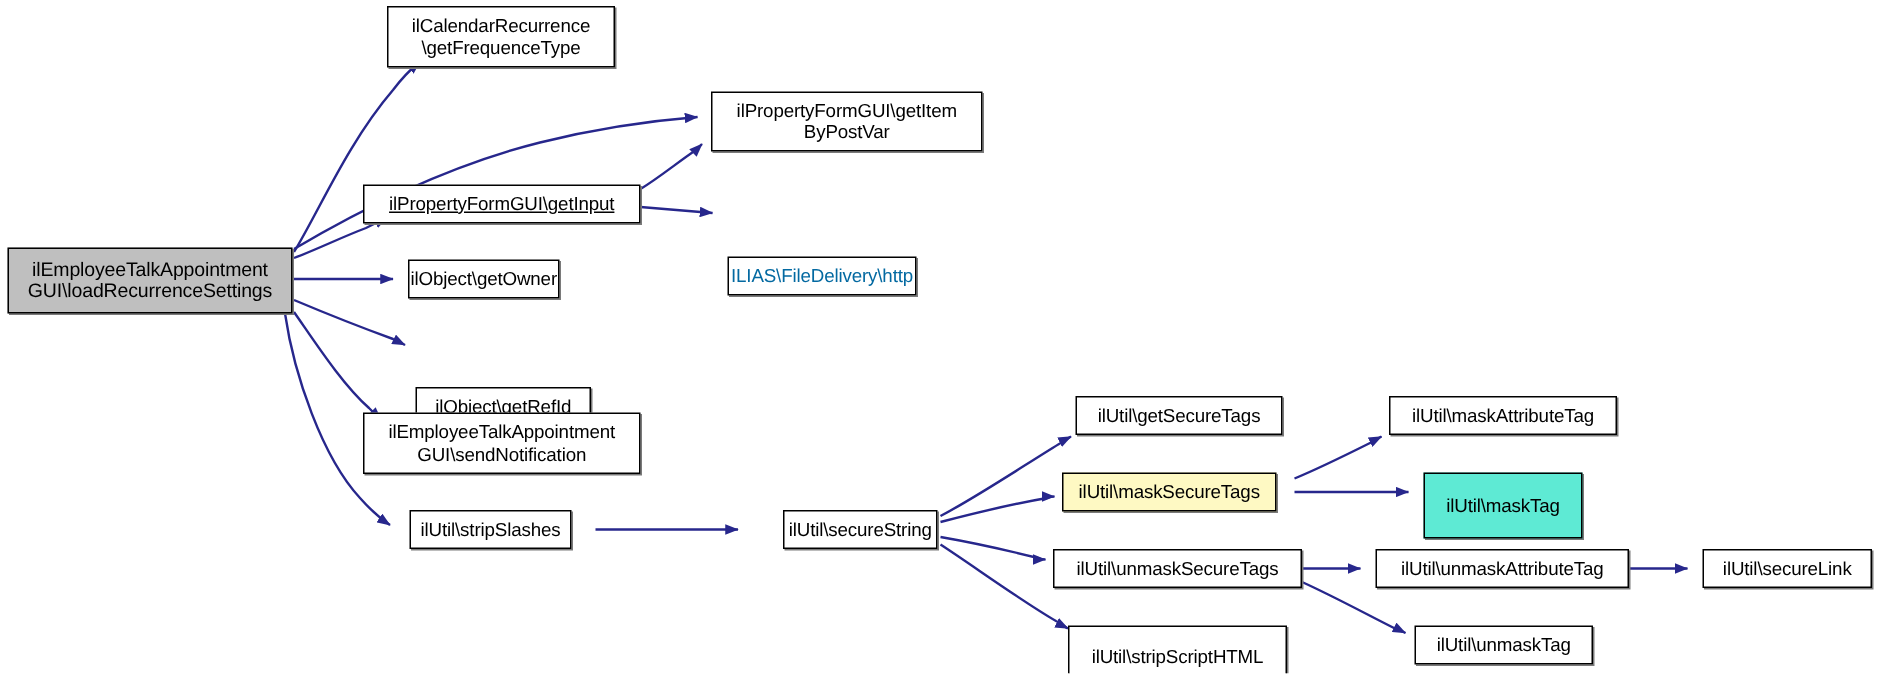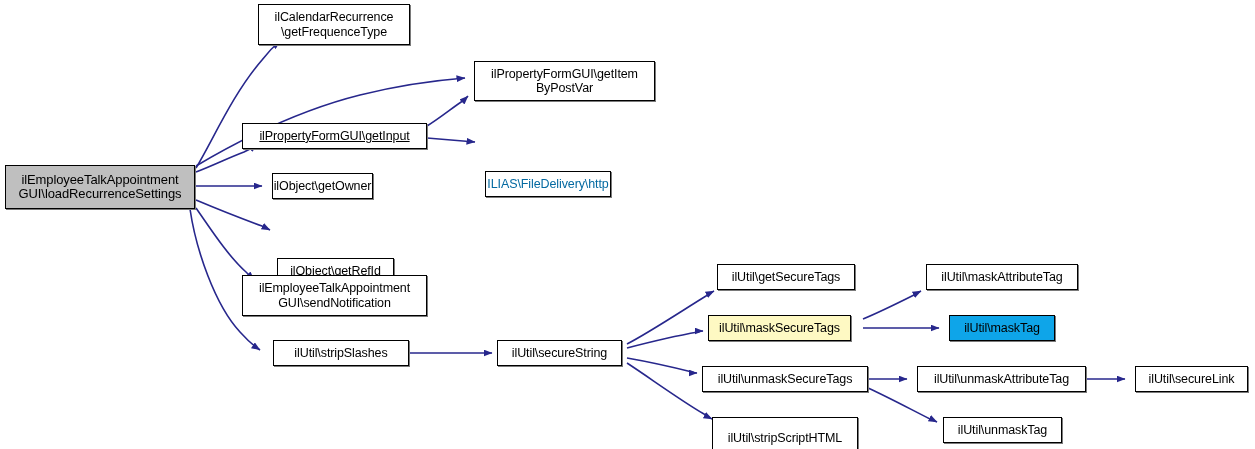--- a/index.html
+++ b/index.html
@@ -90,26 +90,26 @@
       <div class="node" style="left: 258px; top: 4px; width: 152px; height: 41px; background: rgb(255, 255, 255); border-color: rgb(0, 0, 0); color: rgb(0, 0, 0);"><span class="node-label">ilCalendarRecurrence
 \getFrequenceType</span></div>
       <div class="node" style="left: 474px; top: 61px; width: 181px; height: 40px; background: rgb(255, 255, 255); border-color: rgb(0, 0, 0); color: rgb(0, 0, 0);"><span class="node-label">ilPropertyFormGUI\getItem
 ByPostVar</span></div>
       <div class="node" style="left: 242px; top: 123px; width: 185px; height: 26px; background: rgb(255, 255, 255); border-color: rgb(0, 0, 0); color: rgb(0, 0, 0); text-decoration: underline;"><span class="node-label">ilPropertyFormGUI\getInput</span></div>
       <div class="node" style="left: 485px; top: 131px; width: 126px; height: 26px; background: rgb(255, 255, 255); border-color: rgb(0, 0, 0); color: #0369a1; margin-top: 40px;"><span class="node-label">ILIAS\FileDelivery\http</span></div>
       <div class="node" style="left: 272px; top: 173px; width: 101px; height: 26px; background: rgb(255, 255, 255); border-color: rgb(0, 0, 0); color: rgb(0, 0, 0);"><span class="node-label">ilObject\getOwner</span></div>
       <div class="node" style="left: 277px; top: 224px; width: 117px; height: 26px; background: rgb(255, 255, 255); border-color: rgb(0, 0, 0); color: rgb(0, 0, 0); margin-top: 34px;"><span class="node-label">ilObject\getRefId</span></div>
       <div class="node" style="left: 242px; top: 275px; width: 185px; height: 41px; background: rgb(255, 255, 255); border-color: rgb(0, 0, 0); color: rgb(0, 0, 0);"><span class="node-label">ilEmployeeTalkAppointment
 GUI\sendNotification</span></div>
-      <div class="node" style="left: 273px; top: 340px; width: 136px; height: 26px; background: rgb(255, 255, 255); border-color: rgb(0, 0, 0); color: rgb(0, 0, 0);"><span class="node-label">ilUtil\stripSlashes</span></div>
-      <div class="node" style="left: 497px; top: 340px; width: 125px; height: 26px; background: rgb(255, 255, 255); border-color: rgb(0, 0, 0); color: rgb(0, 0, 0);"><span class="node-label">ilUtil\secureString</span></div>
+      <div class="node" style="left: 273px; top: 340px; width: 108px; height: 26px; background: rgb(255, 255, 255); border-color: rgb(0, 0, 0); color: rgb(0, 0, 0);"><span class="node-label">ilUtil\stripSlashes</span></div>
+      <div class="node" style="left: 522px; top: 340px; width: 103px; height: 26px; background: rgb(255, 255, 255); border-color: rgb(0, 0, 0); color: rgb(0, 0, 0);"><span class="node-label">ilUtil\secureString</span></div>
       <div class="node" style="left: 717px; top: 264px; width: 138px; height: 26px; background: rgb(255, 255, 255); border-color: rgb(0, 0, 0); color: rgb(0, 0, 0);"><span class="node-label">ilUtil\getSecureTags</span></div>
       <div class="node" style="left: 708px; top: 315px; width: 143px; height: 26px; background: #fef9c3; border-color: rgb(0, 0, 0); color: rgb(0, 0, 0);"><span class="node-label">ilUtil\maskSecureTags</span></div>
       <div class="node" style="left: 702px; top: 366px; width: 166px; height: 26px; background: rgb(255, 255, 255); border-color: rgb(0, 0, 0); color: rgb(0, 0, 0);"><span class="node-label">ilUtil\unmaskSecureTags</span></div>
       <div class="node" style="left: 712px; top: 417px; width: 146px; height: 42px; background: rgb(255, 255, 255); border-color: rgb(0, 0, 0); color: rgb(0, 0, 0);"><span class="node-label">ilUtil\stripScriptHTML</span></div>
       <div class="node" style="left: 926px; top: 264px; width: 152px; height: 26px; background: rgb(255, 255, 255); border-color: rgb(0, 0, 0); color: rgb(0, 0, 0);"><span class="node-label">ilUtil\maskAttributeTag</span></div>
-      <div class="node" style="left: 949px; top: 315px; width: 106px; height: 26px; background: #0ea5e9; border-color: rgb(0, 0, 0); color: rgb(0, 0, 0);"><span class="node-label">ilUtil\maskTag</span></div>
+      <div class="node" style="left: 949px; top: 315px; width: 106px; height: 44px; background: #5eead4; border-color: rgb(0, 0, 0); color: rgb(0, 0, 0);"><span class="node-label">ilUtil\maskTag</span></div>
       <div class="node" style="left: 917px; top: 366px; width: 169px; height: 26px; background: rgb(255, 255, 255); border-color: rgb(0, 0, 0); color: rgb(0, 0, 0);"><span class="node-label">ilUtil\unmaskAttributeTag</span></div>
       <div class="node" style="left: 943px; top: 417px; width: 119px; height: 26px; background: rgb(255, 255, 255); border-color: rgb(0, 0, 0); color: rgb(0, 0, 0);"><span class="node-label">ilUtil\unmaskTag</span></div>
       <div class="node" style="left: 1135px; top: 366px; width: 113px; height: 26px; background: rgb(255, 255, 255); border-color: rgb(0, 0, 0); color: rgb(0, 0, 0);"><span class="node-label">ilUtil\secureLink</span></div>
     </div>
 
 </div>
 
 </body></html>

